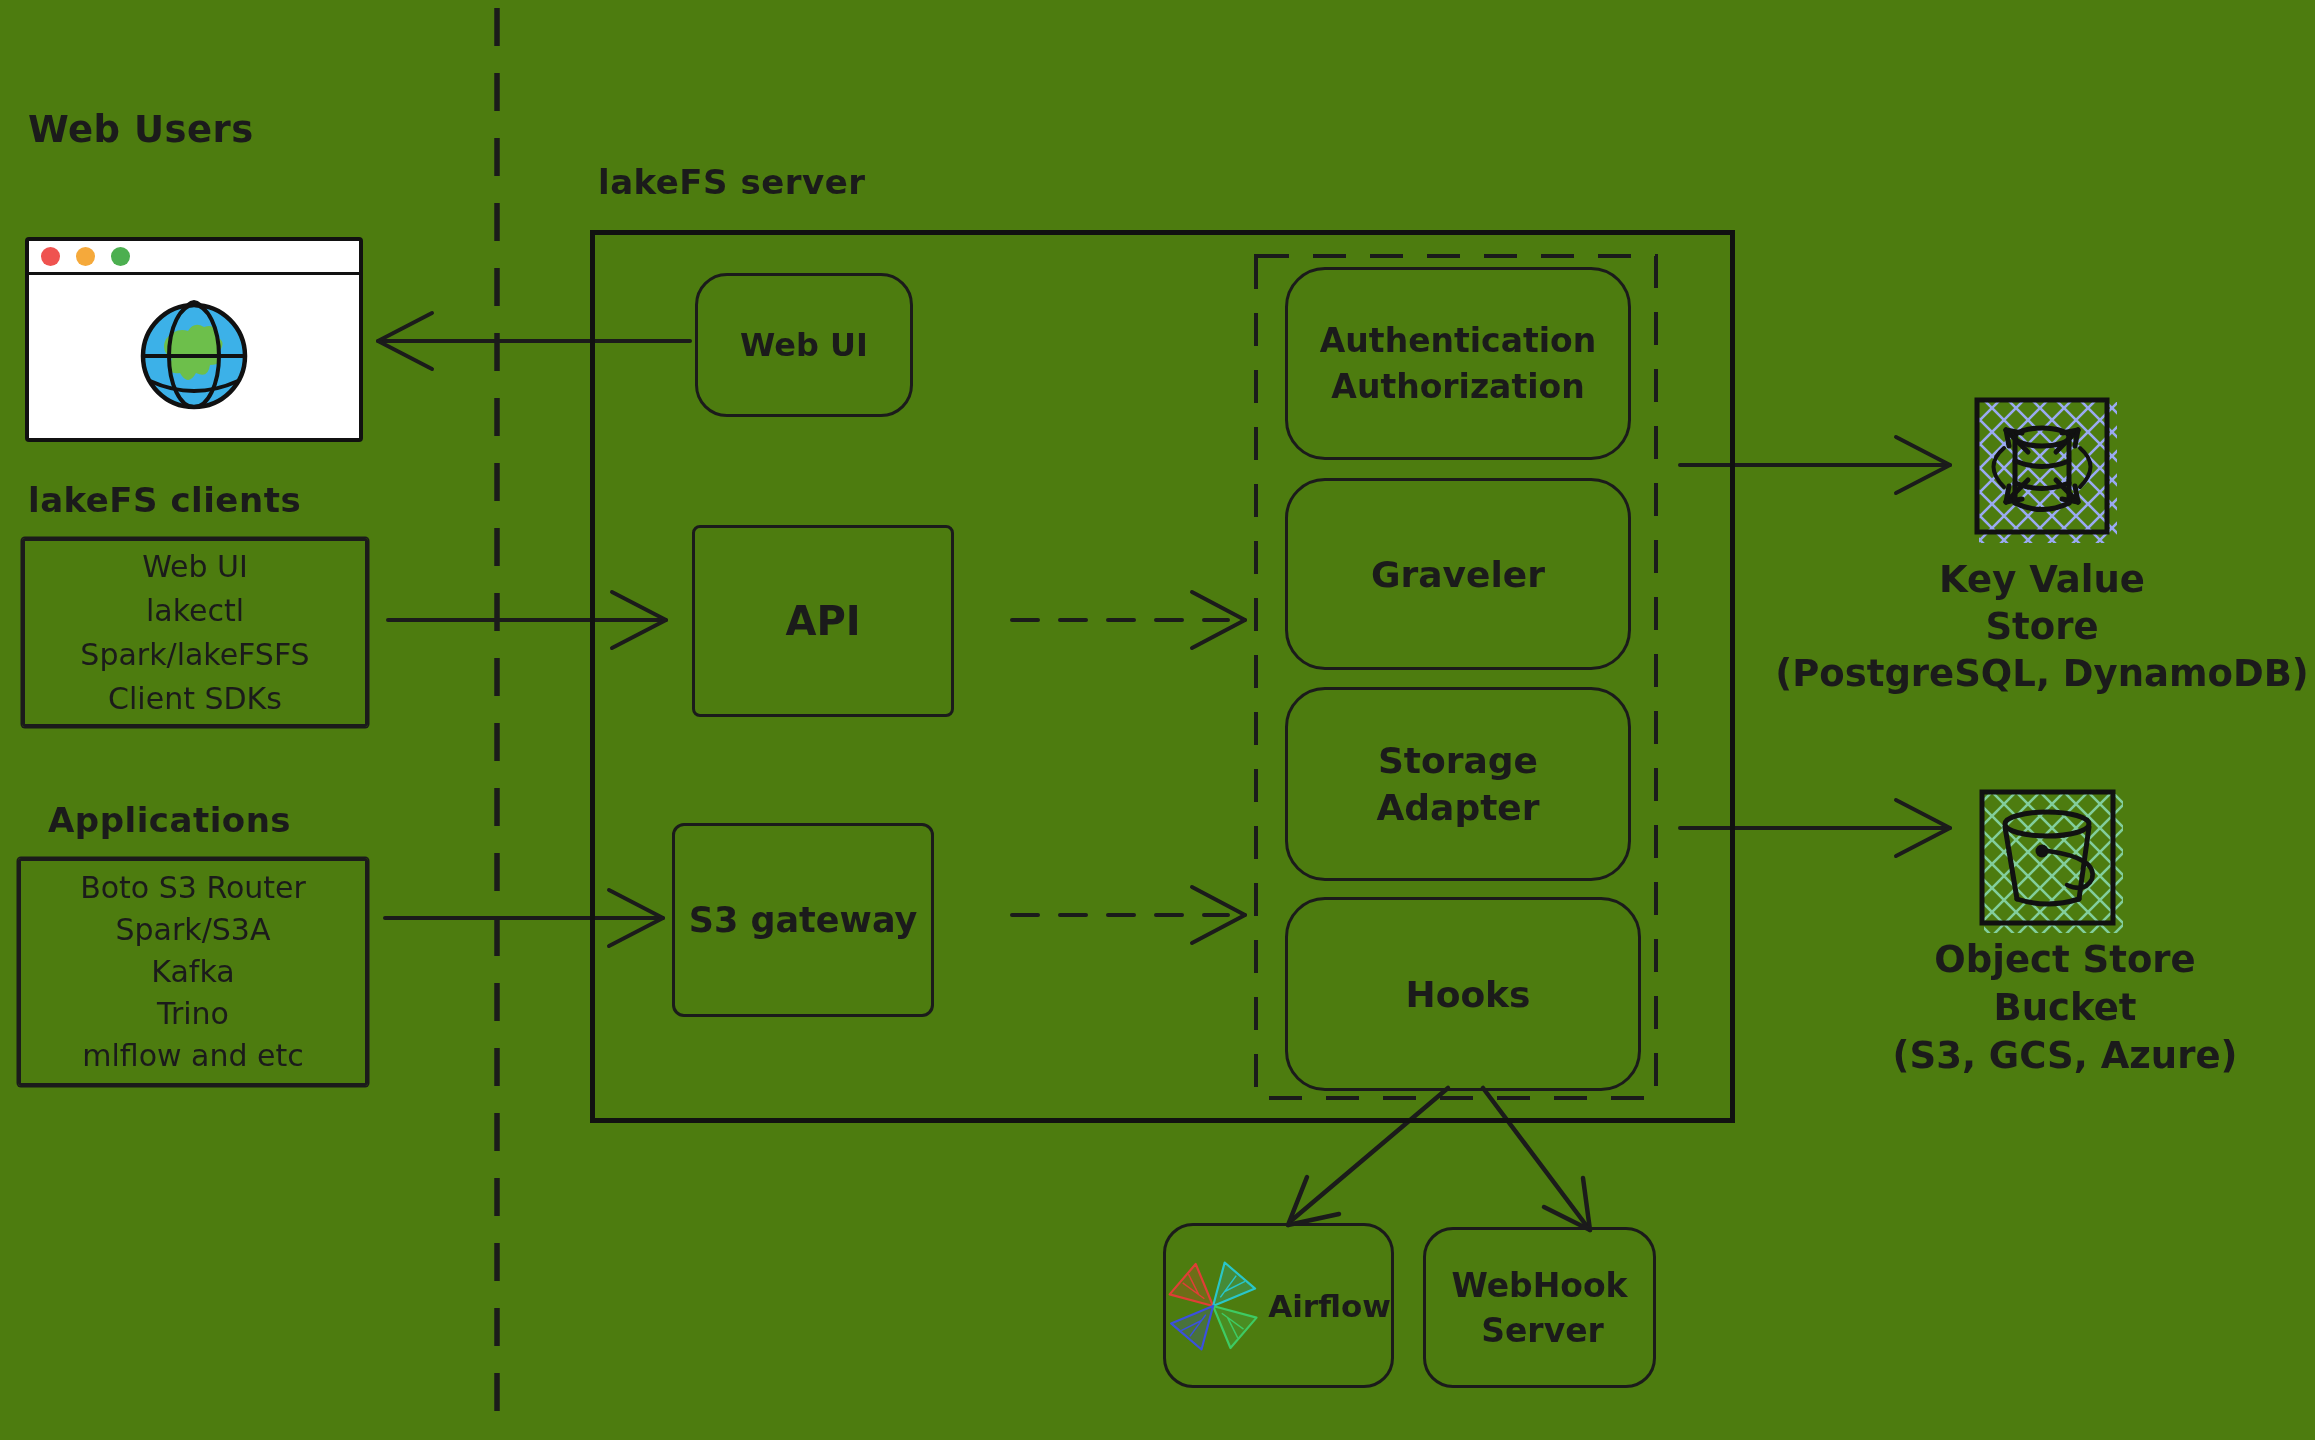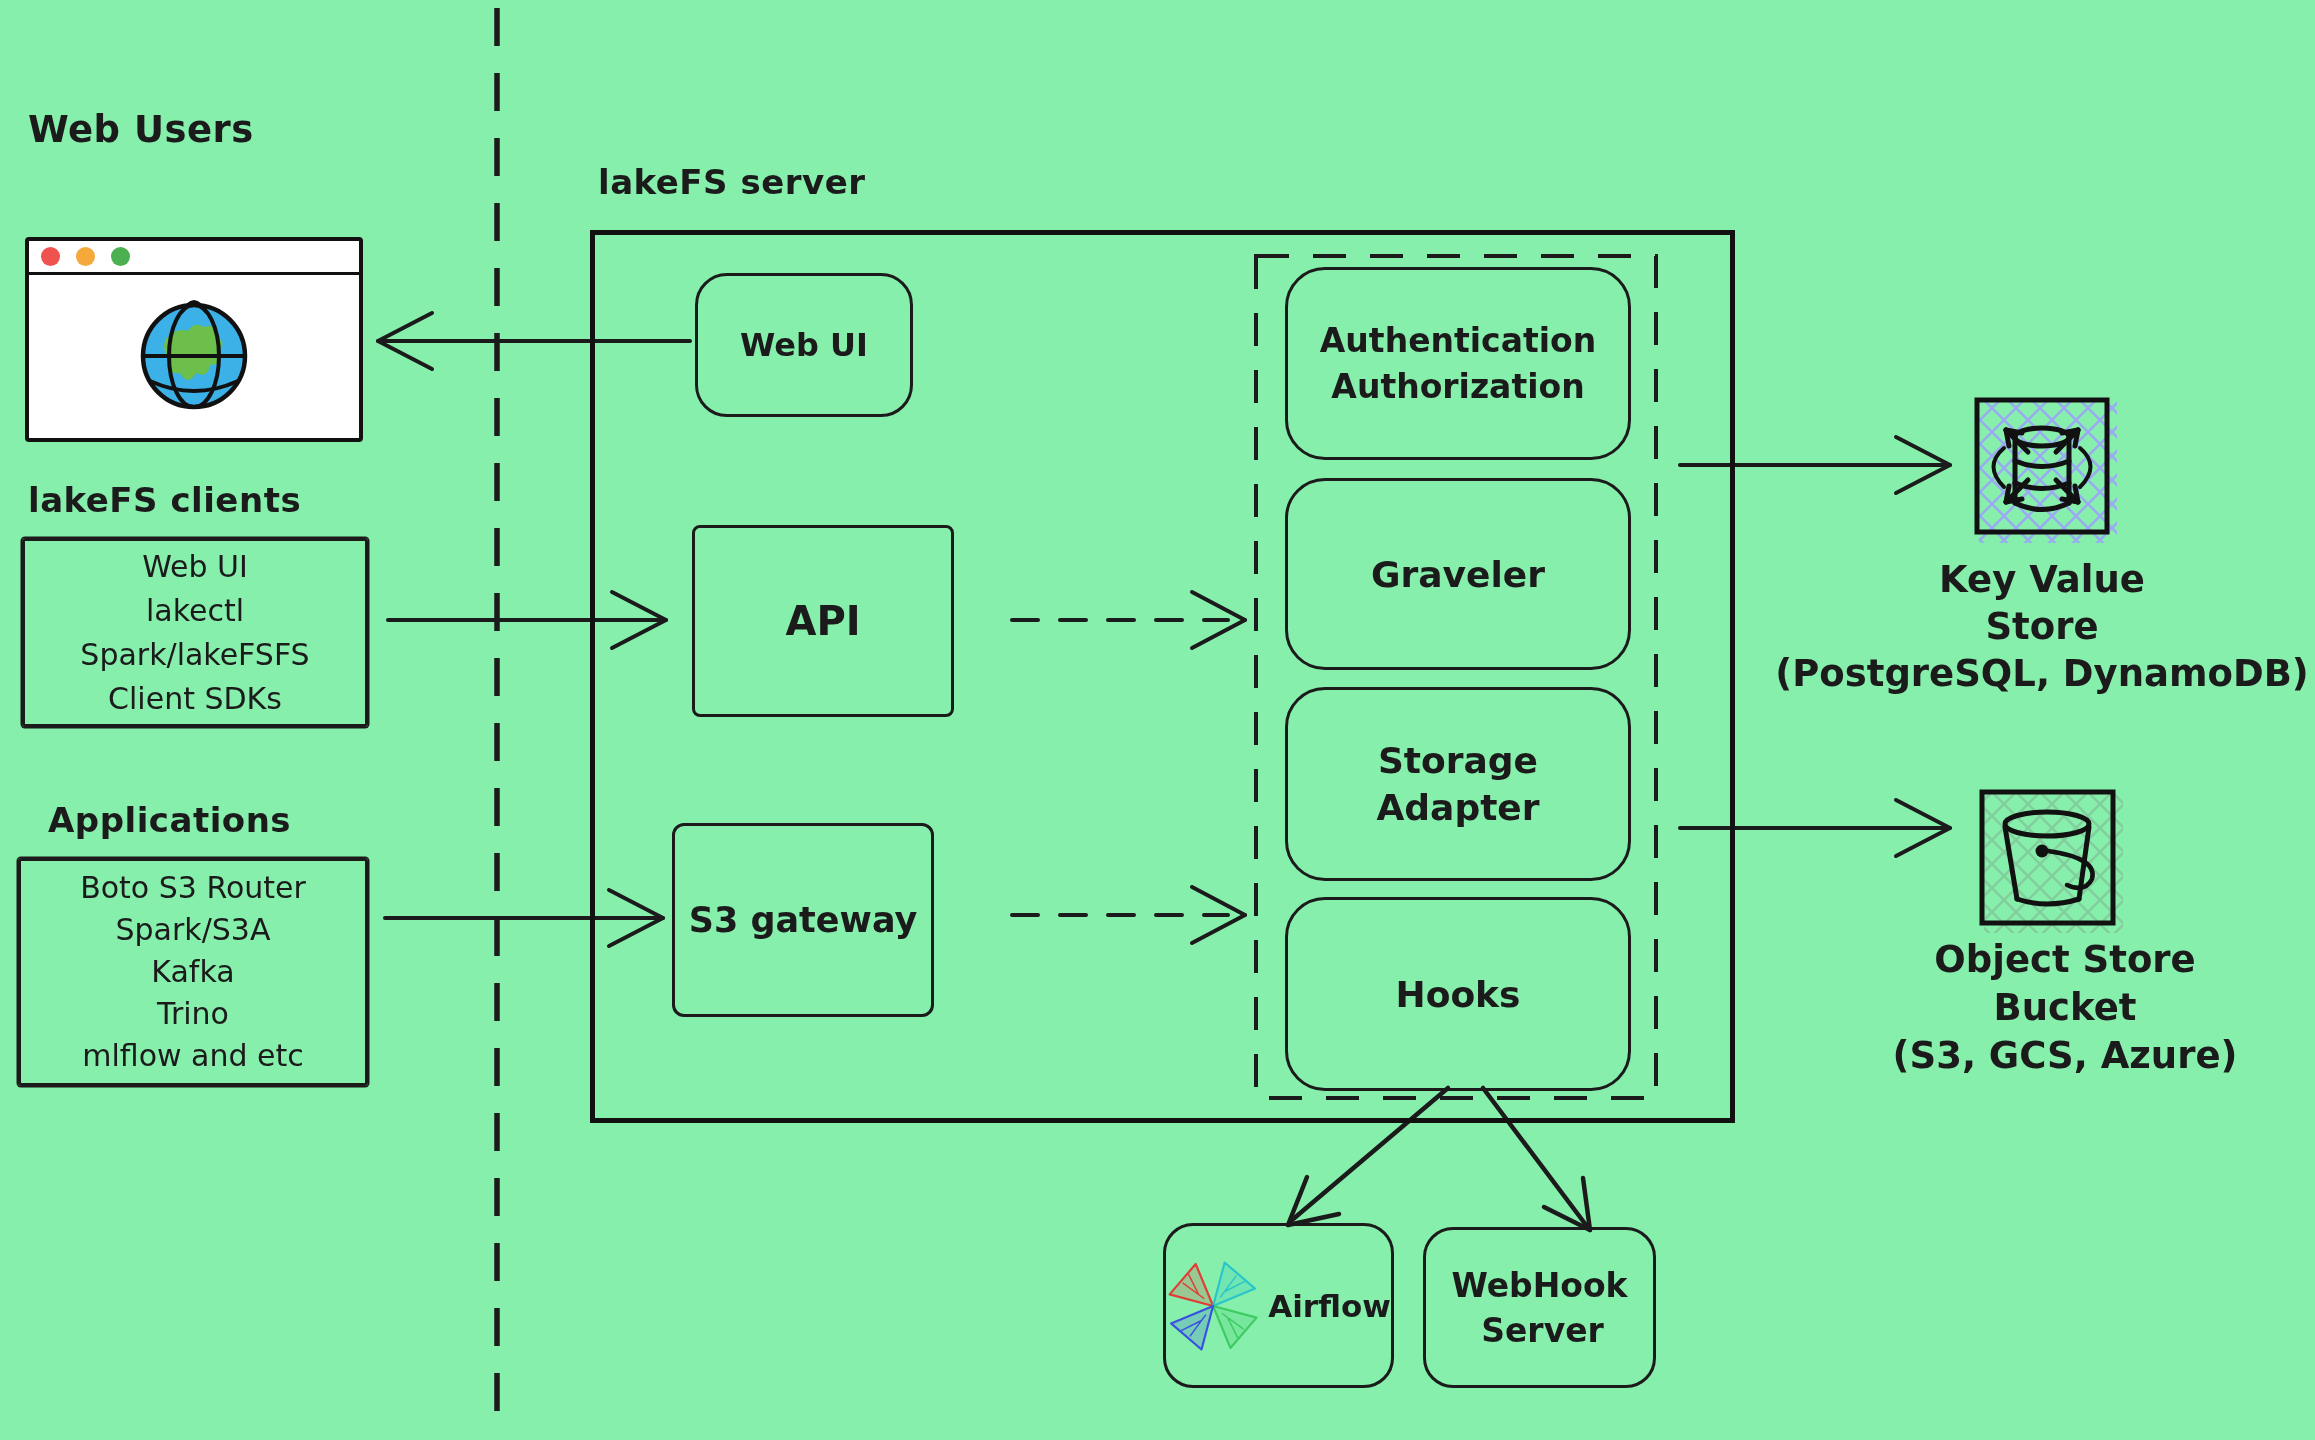--- a/index.html
+++ b/index.html
@@ -1,17 +1,17 @@
 <!DOCTYPE html>
 <html><head>
 <meta charset="utf-8">
 <style>
   html,body{margin:0;padding:0;background:#ffffff;}
   #canvas{
-    position:relative;width:2315px;height:1440px;background:#86efac;overflow:hidden;
+    position:relative;width:2315px;height:1440px;background:#4d7c0f;overflow:hidden;
     font-family:"DejaVu Sans","Liberation Sans",sans-serif;color:#1b1b1b;
   }
   #wires{position:absolute;left:0;top:0;z-index:1;}
   .abs{position:absolute;z-index:2;}
   .section-label{font-size:34px;font-weight:600;letter-spacing:.5px;white-space:nowrap;}
   .sketch-box{
     border:3.5px solid #1b1b1b;border-radius:3px;background:transparent;
     display:flex;flex-direction:column;align-items:center;justify-content:center;
     text-align:center;
   }
@@ -224,21 +224,21 @@
 
   <div class="abs round-box" style="left:1285px;top:478px;width:340px;height:186px;border-radius:40px;">
     <div class="box-label" style="font-size:36px;">Graveler</div>
   </div>
 
   <div class="abs round-box" style="left:1285px;top:687px;width:340px;height:188px;border-radius:40px;">
     <div class="box-label" style="font-size:36px;line-height:47px;">Storage</div>
     <div class="box-label" style="font-size:36px;line-height:47px;">Adapter</div>
   </div>
 
-  <div class="abs round-box" style="left:1285px;top:897px;width:340px;height:188px;border-radius:40px;">
+  <div class="abs round-box" style="left:1285px;top:897px;width:340px;height:188px;border-radius:40px;padding-left:10px;">
     <div class="box-label" style="font-size:36px;">Hooks</div>
   </div>
 
   <div class="abs caption" style="left:1762px;top:556px;width:560px;font-size:37px;line-height:47px;">
     <div>Key Value</div>
     <div>Store</div>
     <div>(PostgreSQL, DynamoDB)</div>
   </div>
 
   <div class="abs caption" style="left:1815px;top:936px;width:500px;font-size:37px;line-height:48px;">

